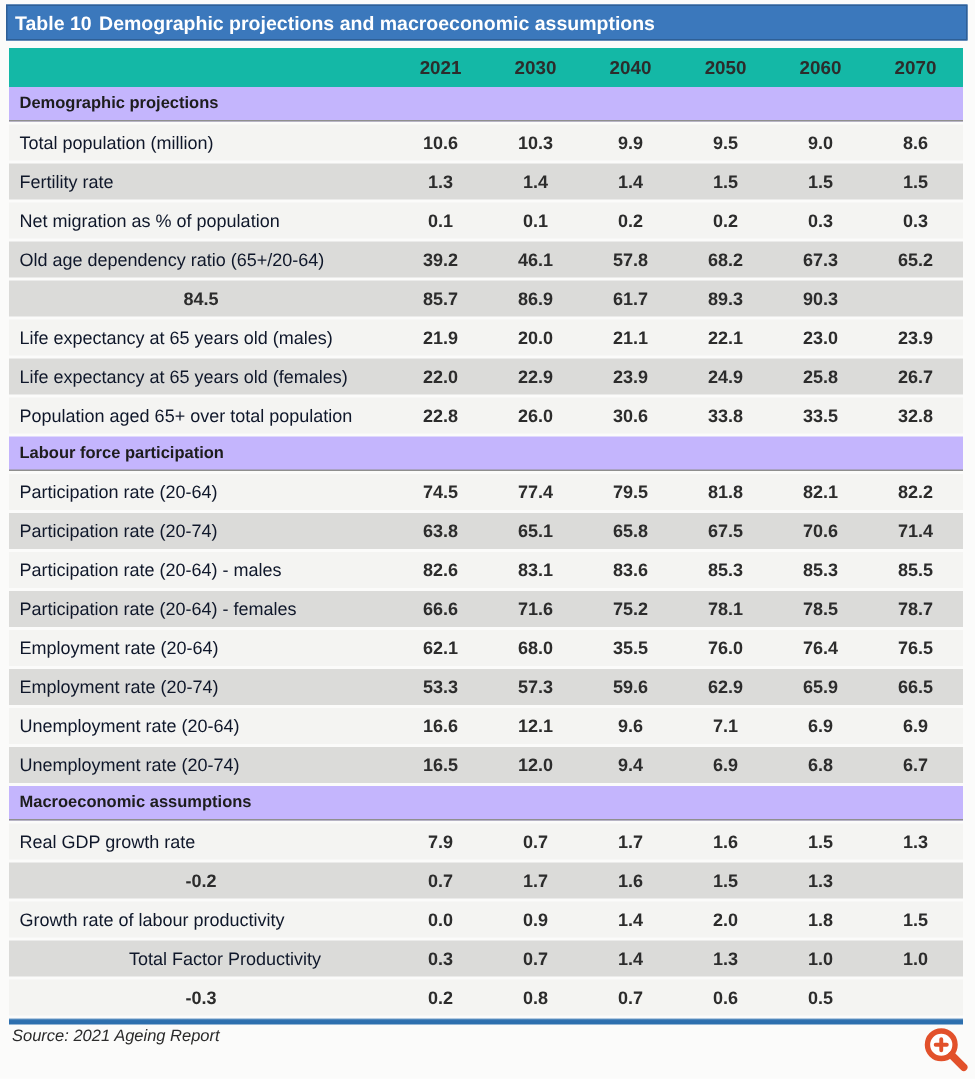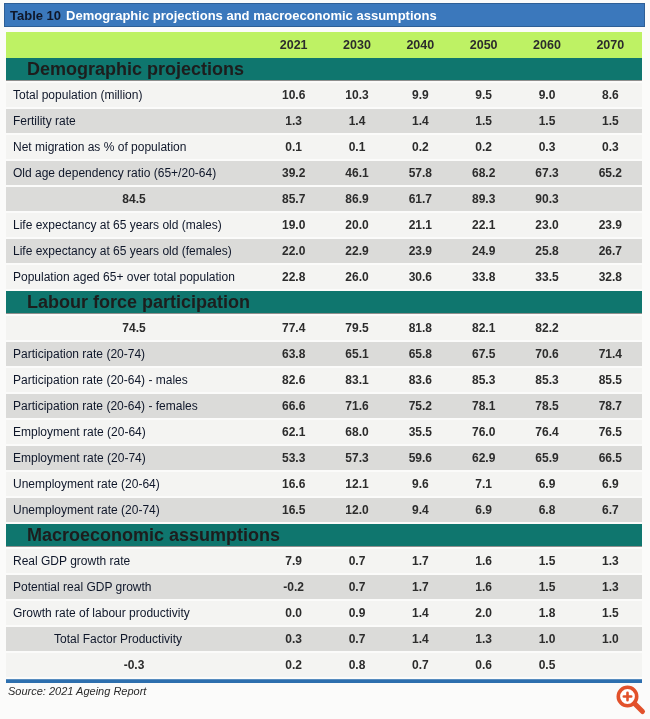--- a/index.html
+++ b/index.html
@@ -21,63 +21,63 @@
     line-height: 24px;
     background: #3b78bc;
     border: 1px solid #2e5f96;
     color: #ffffff;
     font-size: 13px;
     font-weight: bold;
     padding-left: 5px;
     white-space: nowrap;
     overflow: hidden;
   }
-  .title-tag { color: #0f172a; margin-right: 5px; }
+  .title-tag { color: #ffffff; margin-right: 5px; }
   .tbl {
     margin: 5px 8px 0 6px;
   }
   .grid-row {
     display: grid;
     grid-template-columns: 256px repeat(6, 1fr);
     align-items: center;
   }
   .year-row {
     height: 26px;
     line-height: 26px;
-    background: #bef264;
+    background: #14b8a6;
     font-weight: bold;
     font-size: 12.5px;
     color: #1d1d1d;
   }
   .section-header {
     height: 23px;
     line-height: 23px;
-    background: #0f766e;
+    background: #c4b5fd;
     border-bottom: 1px solid #8f8f8e;
     margin-bottom: 2px;
     font-weight: bold;
-    font-size: 18px;
+    font-size: 11px;
     color: #1d1d1d;
-    padding-left: 21px;
+    padding-left: 7px;
   }
   .row {
     height: 24px;
     line-height: 24px;
     margin-bottom: 2px;
     font-size: 12px;
   }
   .row.light { background: #f4f4f2; }
   .row.shade { background: #dbdbd9; }
   .label-cell {
     padding-left: 7px;
     color: #0f172a;
     white-space: nowrap;
     overflow: hidden;
   }
-  .row.indent .label-cell { padding-left: 48px; }
+  .row.indent .label-cell { padding-left: 32px; text-align: center; }
   .value-cell {
     text-align: center;
     font-weight: bold;
     color: #2c2c2c;
   }
   .bottom-rule {
     height: 4px;
     background: linear-gradient(to bottom, #6f9cc8 0%, #2d6fae 35%, #2d6fae 100%);
     margin-top: 1px;
   }
@@ -168,21 +168,21 @@
   <div class="value-cell">84.5</div>
               <div class="value-cell">85.7</div>
               <div class="value-cell">86.9</div>
               <div class="value-cell">61.7</div>
               <div class="value-cell">89.3</div>
               <div class="value-cell">90.3</div>
             </div>
 
   <div class="grid-row row light">
     <div class="label-cell">Life expectancy at 65 years old (males)</div>
-  <div class="value-cell">19.0</div>
+  <div class="value-cell">21.9</div>
               <div class="value-cell">20.0</div>
               <div class="value-cell">21.1</div>
               <div class="value-cell">22.1</div>
               <div class="value-cell">23.0</div>
               <div class="value-cell">23.9</div>
             </div>
 
   <div class="grid-row row shade">
     <div class="label-cell">Life expectancy at 65 years old (females)</div>
   <div class="value-cell">22.0</div>
@@ -204,20 +204,21 @@
             </div>
 </div>
   </div>
 
   <div class="section">
     <div class="section-header">
       <span class="section-label">Labour force participation</span>
     </div>
     <div class="rows">
   <div class="grid-row row light">
+    <div class="label-cell">Participation rate (20-64)</div>
   <div class="value-cell">74.5</div>
               <div class="value-cell">77.4</div>
               <div class="value-cell">79.5</div>
               <div class="value-cell">81.8</div>
               <div class="value-cell">82.1</div>
               <div class="value-cell">82.2</div>
             </div>
 
   <div class="grid-row row shade">
     <div class="label-cell">Participation rate (20-74)</div>
@@ -300,21 +301,20 @@
     <div class="label-cell">Real GDP growth rate</div>
   <div class="value-cell">7.9</div>
               <div class="value-cell">0.7</div>
               <div class="value-cell">1.7</div>
               <div class="value-cell">1.6</div>
               <div class="value-cell">1.5</div>
               <div class="value-cell">1.3</div>
             </div>
 
   <div class="grid-row row shade">
-    <div class="label-cell">Potential real GDP growth</div>
   <div class="value-cell">-0.2</div>
               <div class="value-cell">0.7</div>
               <div class="value-cell">1.7</div>
               <div class="value-cell">1.6</div>
               <div class="value-cell">1.5</div>
               <div class="value-cell">1.3</div>
             </div>
 
   <div class="grid-row row light">
     <div class="label-cell">Growth rate of labour productivity</div>

